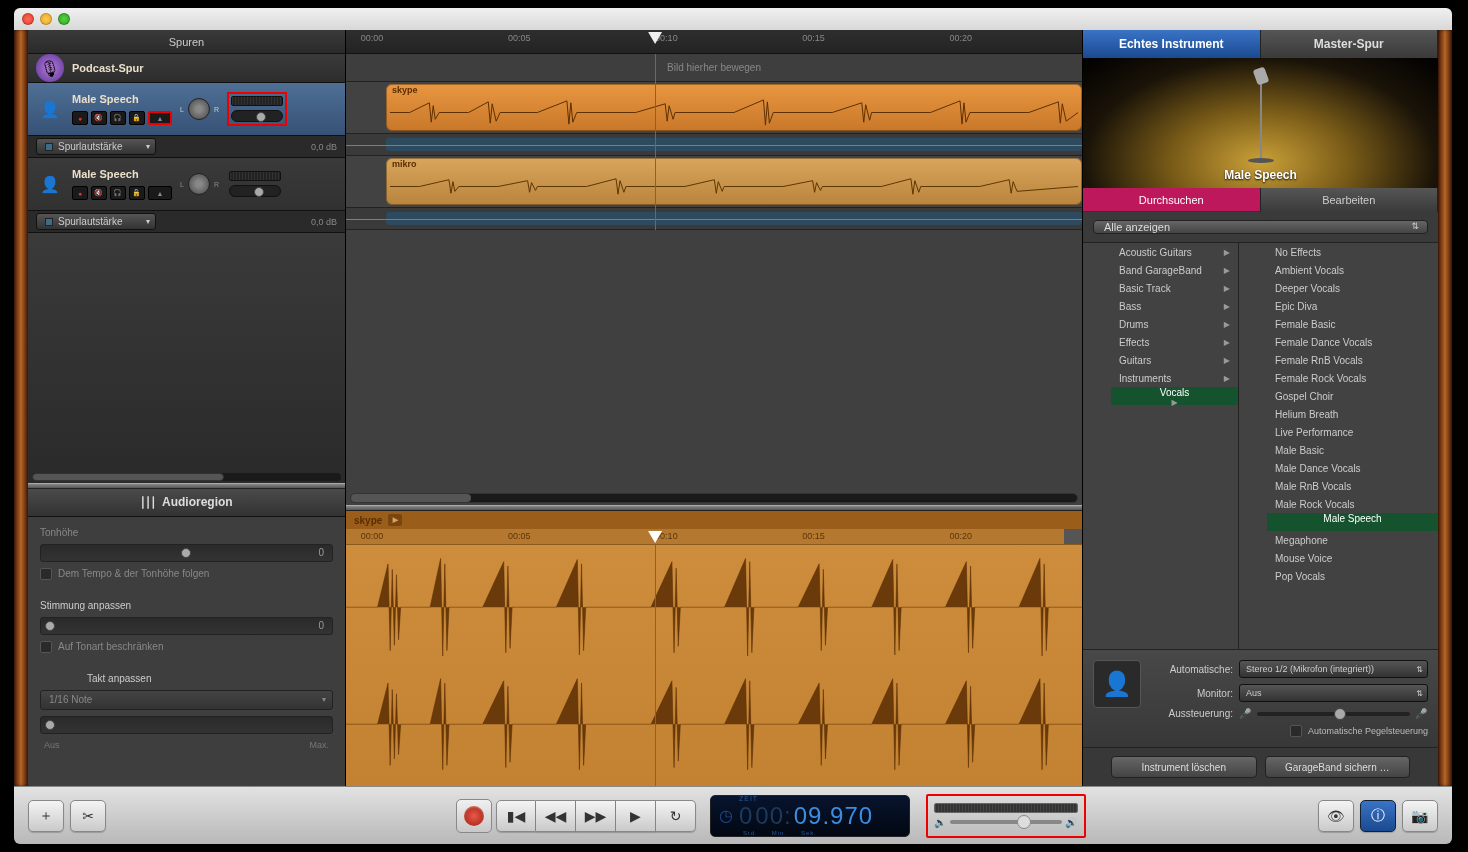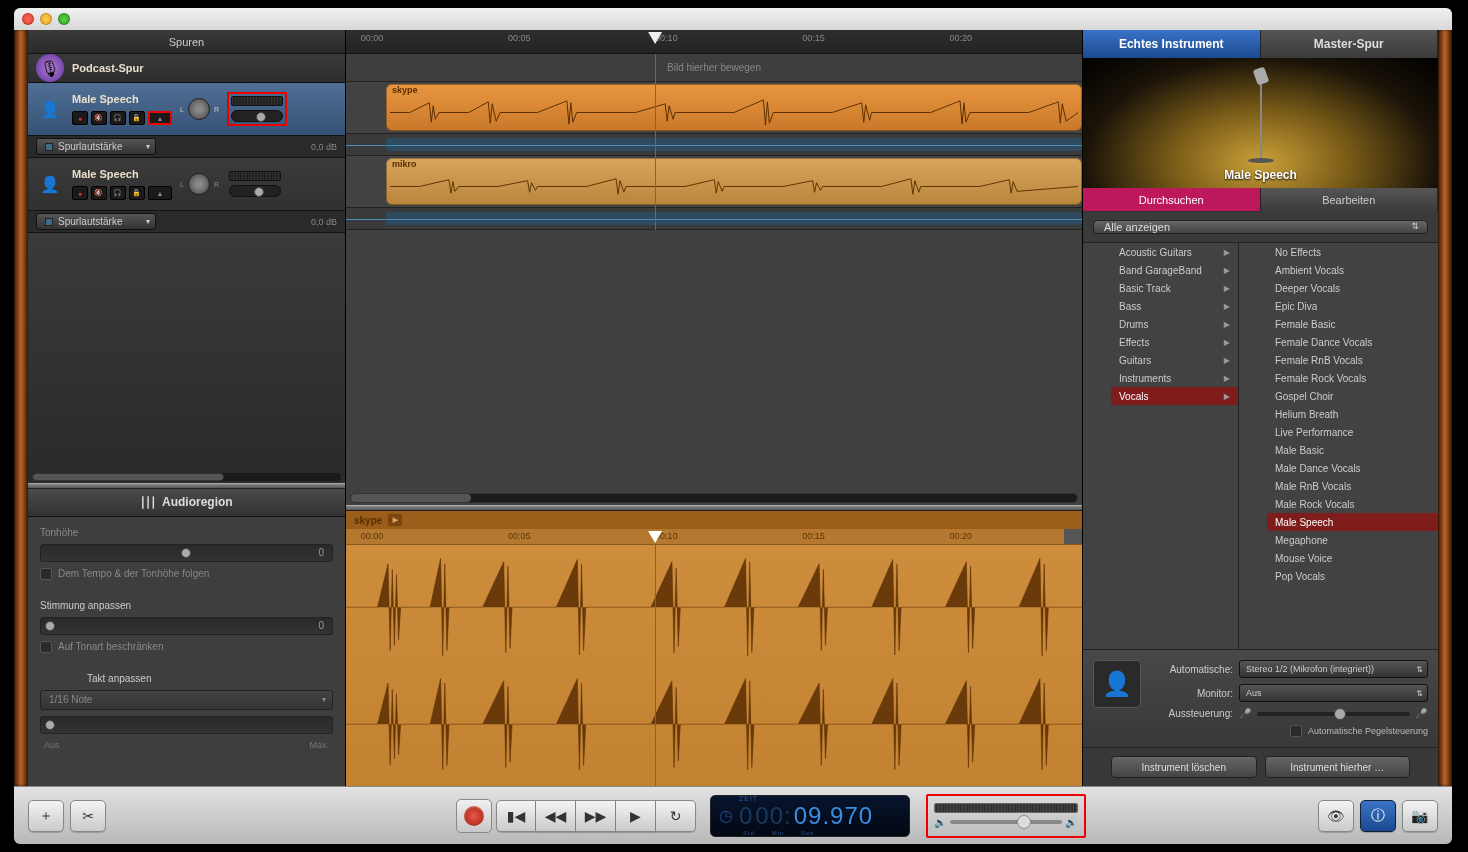--- a/index.html
+++ b/index.html
@@ -115,21 +115,21 @@
 .browse-tab { flex: 1; display: flex; align-items: center; justify-content: center; font-size: 11px; color: #ccc; background: linear-gradient(#555,#3a3a3a); border-right: 1px solid #222; }
 .browse-tab.active { background: #be185d; color: #fff; border-bottom: 1px solid #323232;}
 .filter-bar { padding: 8px 10px; background: #3a3a3a; }
 .filter-select { background: linear-gradient(#666,#444); border: 1px solid #222; border-radius: 4px; height: 14px; display: flex; align-items: flex-start; padding: 0 10px; color: #ddd; font-size: 11px; position: relative; }
 .filter-select::after { content:"⇅"; position:absolute; right:8px; font-size:9px; color:#ccc; }
 .cat-lists { flex: 1; display: flex; background: #424242; min-height: 0; border-top:1px solid #222; }
 .cat-col { overflow-y: auto; }
 .cat-col.l { width: 156px; border-right: 1px solid #222; }
 .cat-col.r { flex: 1; }
 .cat-item { height: 18px; display: flex; align-items: center; padding: 0 8px; font-size: 10px; color: #ccc; justify-content: space-between; margin-left: 28px; }
-.cat-item.sel { background: #7f1d1d; color: #fff; }
+.cat-item.sel { background: #14532d; color: #fff; flex-direction: column; }
 .cat-item .chev { font-size: 8px; color: #999; }
 .settings-panel { background: linear-gradient(#484848,#383838); padding: 10px; display: flex; gap: 10px; border-top:1px solid #222;}
 .user-box { width: 48px; height: 48px; background: #2a2a2a; border: 1px solid #555; border-radius: 4px; display:flex; align-items:center; justify-content:center; color:#666; font-size:24px;}
 .settings-rows { flex: 1; display: flex; flex-direction: column; gap: 6px; }
 .set-row { display: flex; align-items: center; gap: 6px; font-size: 10px; color: #ccc; }
 .set-row .lbl { width: 82px; text-align: right; }
 .set-row .sel { flex: 1; background: linear-gradient(#555,#333); border: 1px solid #111; border-radius: 3px; height: 18px; display: flex; align-items: center; padding: 0 6px; font-size: 9px; color: #ccc; position:relative; }
 .set-row .sel::after { content:"⇅"; position:absolute; right:4px; font-size:8px; }
 .aus-slider { flex:1; height: 4px; background: #222; border-radius: 2px; position: relative; }
 .aus-slider::after { content:""; position:absolute; top:-4px; left:50%; width:10px; height:10px; background:#aaa; border-radius:50%; border:1px solid #444;}
@@ -478,21 +478,21 @@
             <span style="font-size:10px;">🎤</span>
           </div>
           <div class="auto-check">
             <div class="checkbox"></div>
             <span>Automatische Pegelsteuerung</span>
           </div>
         </div>
       </div>
       <div class="action-btns">
         <div class="action-btn">Instrument löschen</div>
-        <div class="action-btn">Instrument hierher …</div>
+        <div class="action-btn">GarageBand sichern …</div>
       </div>
     </div>
   </div>
 
   <div class="bottom-bar">
     <div class="bb-group-left">
       <div class="bb-btn sq">＋</div>
       <div class="bb-btn sq">✂︎</div>
     </div>
     <div class="bb-center">

